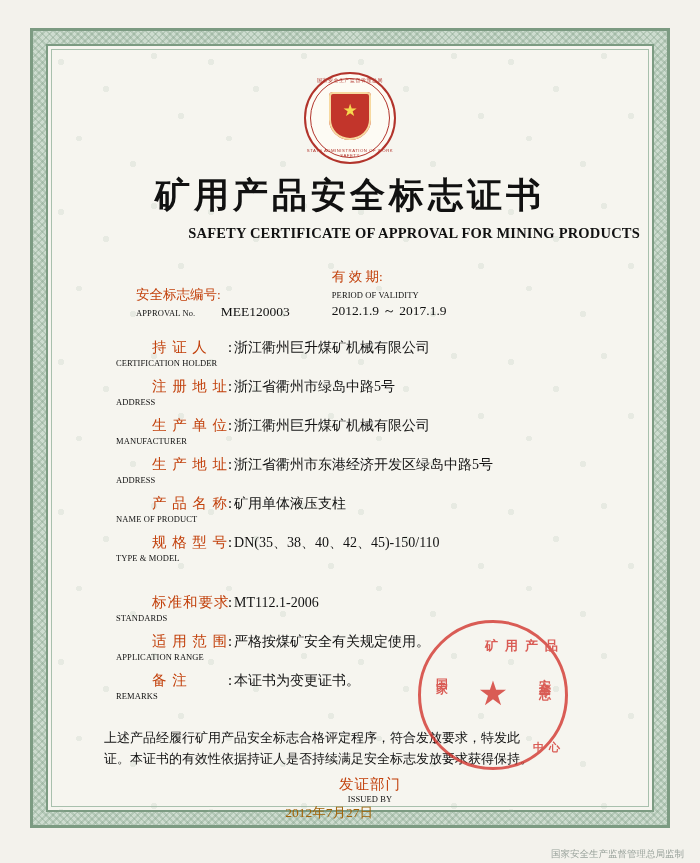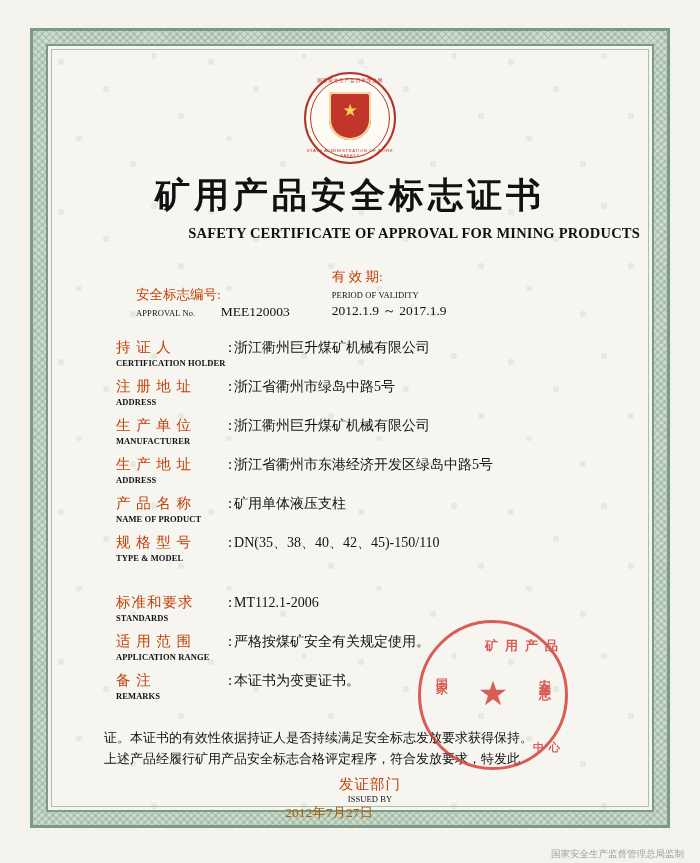--- a/index.html
+++ b/index.html
@@ -194,25 +194,25 @@
     margin-bottom: 9px;
   }
   .field .label {
     width: 118px;
     flex: 0 0 118px;
   }
   .field .label .lbl-cn {
     font-size: 14.5px;
     letter-spacing: 1px;
     display: block;
+    margin-left: 36px;
   }
   .field .label .lbl-en {
     display: block;
     margin-top: 1px;
-    font-weight: bold;
   }
   .field .colon {
     font-size: 14.5px;
     margin: 0 2px 0 -6px;
   }
   .field .value {
     font-size: 14px;
     color: #111;
   }
 
@@ -423,22 +423,22 @@
           <span class="lbl-cn">备      注</span>
           <span class="lbl-en">REMARKS</span>
         </span>
         <span class="colon">:</span>
         <span class="value">本证书为变更证书。</span>
       </div>
 
     </div>
 
     <div class="statement">
+      <p>上述产品经履行矿用产品安全标志合格评定程序，符合发放要求，特发此</p>
       <p>证。本证书的有效性依据持证人是否持续满足安全标志发放要求获得保持。</p>
-      <p>上述产品经履行矿用产品安全标志合格评定程序，符合发放要求，特发此</p>
     </div>
 
     <div class="issued">
       <div class="lbl-cn">发证部门</div>
       <div class="lbl-en">ISSUED BY</div>
     </div>
 
     <div class="date">2012年7月27日</div>
 
   </div>

